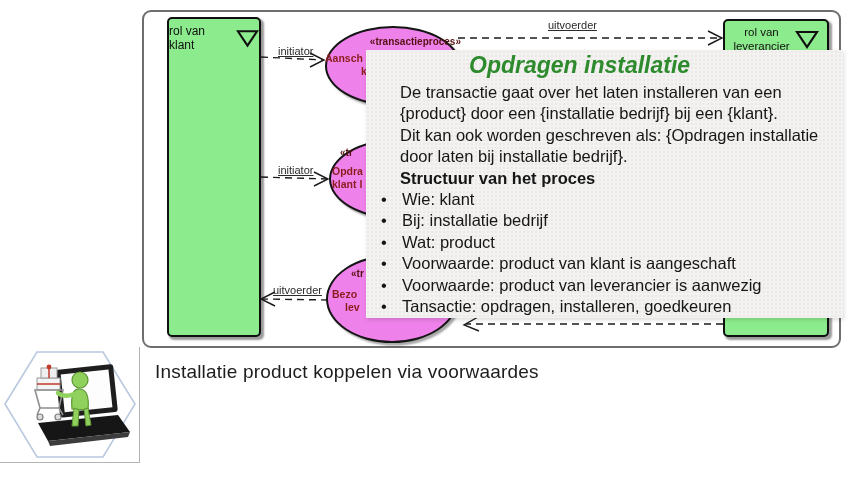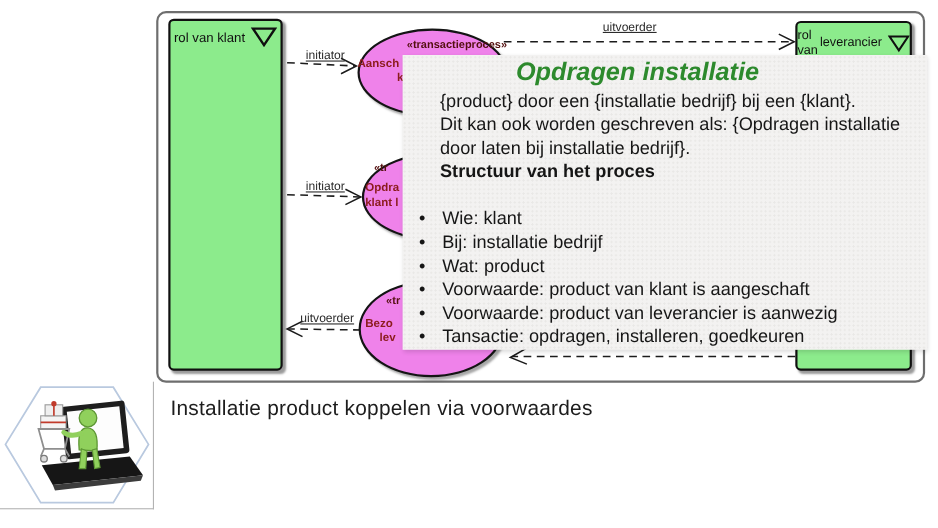--- a/index.html
+++ b/index.html
@@ -6,25 +6,25 @@
   html,body { background:#fff; }
   body { font-family: "Liberation Sans", sans-serif; }
   .stage { position:relative; width:853px; height:480px; background:#fff; overflow:hidden; }
 
   
   .panel { position:absolute; left:142px; top:10px; width:699px; height:338px;
            border:2px solid #6e6e6e; border-radius:9px; background:#fff; }
 
   .actor { position:absolute; background:#8ceb8c; border:2px solid #101010; border-radius:5px;
            box-shadow:2.5px 2.5px 2px rgba(0,0,0,.40); }
-  .actor-left  { left:9px;  top:5px; width:104px; height:320px; }
+  .actor-left  { left:23px;  top:5px; width:94px; height:320px; }
   .actor-right { left:579px; top:7px; width:106px; height:318px; }
   .actor-head { display:flex; align-items:center; justify-content:center; gap:5px; padding-top:5px; }
   .actor-label { font-size:12px; color:#101010; }
-  .actor-label-stack { display:flex; flex-direction:row; align-items:center; font-size:11.5px; line-height:1.18; color:#101010; }
+  .actor-label-stack { display:flex; flex-direction:column; align-items:center; font-size:11.5px; line-height:1.18; color:#101010; }
   .tri { width:24px; height:19px; }
   .tri polygon { fill:none; stroke:#101010; stroke-width:2.2; }
 
   .connectors { position:absolute; left:0; top:0; width:699px; height:338px; }
   .dash { fill:none; stroke:#1b1b1b; stroke-width:1.4; stroke-dasharray:7 5; }
   .head { fill:none; stroke:#1b1b1b; stroke-width:1.4; }
 
   .lbl { position:absolute; font-size:11px; color:#2b2b2b; white-space:nowrap;text-decoration:underline; }
 
   .proc { position:absolute; background:#ef82ea; border:2px solid #141414; border-radius:50%;
@@ -126,20 +126,21 @@
     <span class="frag" style="left:188px; top:166px;">klant l</span>
 
     <span class="stereo" style="left:207px; top:256px;">«tr</span>
     <span class="frag" style="left:188px; top:276px;">Bezo</span>
     <span class="frag" style="left:201px; top:289px;">lev</span>
   </div>
 
   <div class="tooltip">
     <div class="tt-title">Opdragen installatie</div>
     <div class="tt-body">
+      <div>De transactie gaat over het laten installeren van een</div>
       <div>{product} door een {installatie bedrijf} bij een {klant}.</div>
       <div>Dit kan ook worden geschreven als: {Opdragen installatie</div>
       <div>door laten bij installatie bedrijf}.</div>
       <div class="tt-heading">Structuur van het proces</div>
     </div>
     <div class="tt-bullets">
       <div class="bullet-row">
           <span>Wie: klant</span>
         </div>
       <div class="bullet-row">

